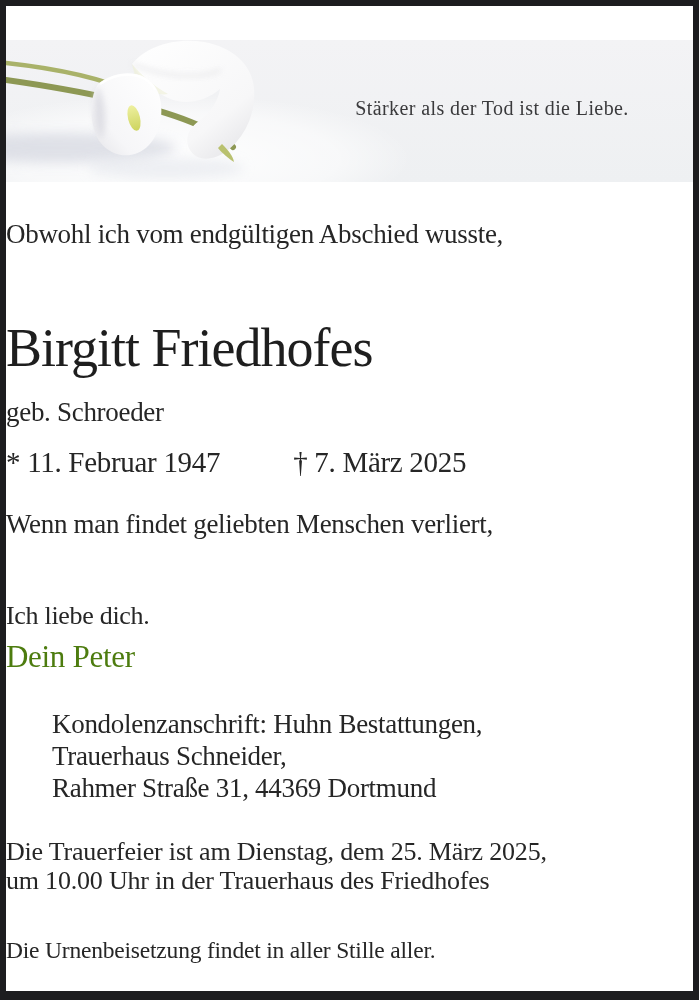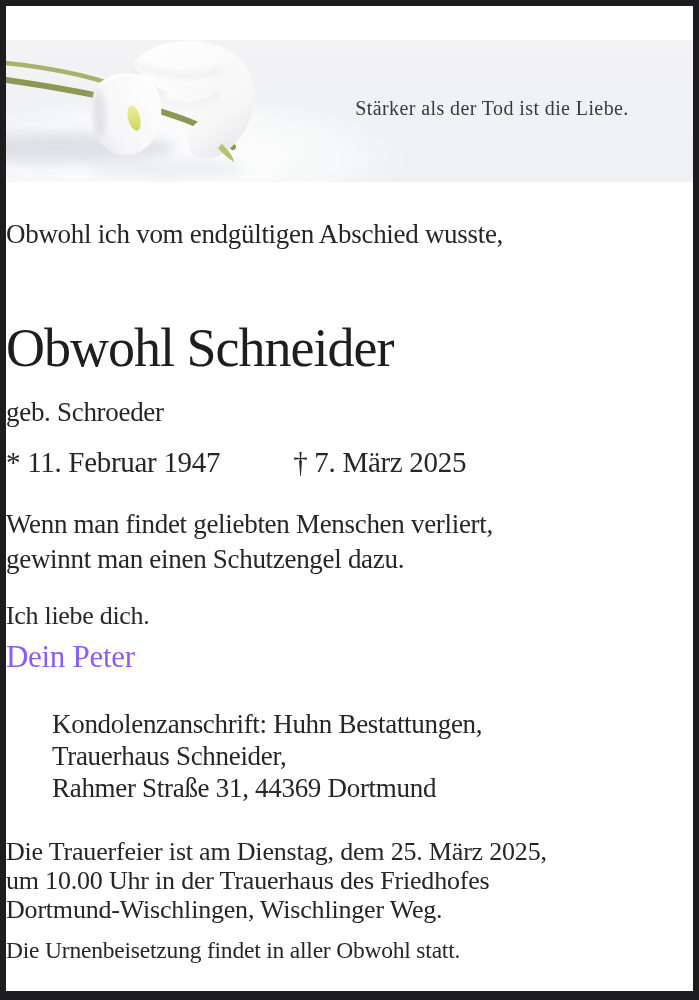--- a/index.html
+++ b/index.html
@@ -42,21 +42,21 @@
     text-align:left;
     white-space:nowrap;
   }
   .intro       {top:218px;font-size:27px;line-height:32px;letter-spacing:-0.3px;}
   .name        {top:314px;font-size:54px;line-height:68px;letter-spacing:-1px;color:#1e1e1e;}
   .maiden      {top:396px;font-size:27px;line-height:32px;letter-spacing:-0.3px;}
   .dates       {top:444px;font-size:29px;line-height:36px;letter-spacing:-0.3px;}
   .dates .death-gap{margin-left:66px;}
   .verse       {top:507px;font-size:27px;line-height:34.5px;letter-spacing:-0.3px;}
   .farewell    {top:600px;font-size:26px;line-height:32px;letter-spacing:-0.3px;}
-  .mourner     {top:638px;font-size:31px;line-height:38px;letter-spacing:-0.3px;color:#8b5cf6;}
+  .mourner     {top:638px;font-size:31px;line-height:38px;letter-spacing:-0.3px;color:#4d7c0f;}
   .condolence  {top:708px;font-size:27px;line-height:32px;letter-spacing:-0.3px;margin-left:46px;}
   .service     {top:837px;font-size:26px;line-height:29px;letter-spacing:-0.2px;}
   .burial      {top:936px;font-size:23.5px;line-height:29px;letter-spacing:-0.2px;}
 </style>
 </head>
 <body>
 
 <div class="page">
 
   <div class="banner">
@@ -117,46 +117,44 @@
       <path d="M94,44 C114,30 140,32 149,50" fill="none" stroke="#ffffff" stroke-width="2.5" opacity="0.9"></path>
     </svg>
 
     <div class="banner-quote">Stärker als der Tod ist die Liebe.</div>
   </div>
 
   <div class="block intro">
     <div>Obwohl ich vom endgültigen Abschied wusste,</div>
   </div>
 
-  <div class="line name">Obwohl Schneider</div>
+  <div class="line name">Birgitt Friedhofes</div>
 
   <div class="line maiden">geb. Schroeder</div>
 
   <div class="line dates">
     <span>* 11. Februar 1947</span>
     <span class="death-gap">† 7. März 2025</span>
   </div>
 
   <div class="block verse">
     <div>Wenn man findet geliebten Menschen verliert,</div>
-    <div>gewinnt man einen Schutzengel dazu.</div>
   </div>
 
   <div class="line farewell">Ich liebe dich.</div>
 
   <div class="line mourner">Dein Peter</div>
 
   <div class="block condolence">
     <div>Kondolenzanschrift: Huhn Bestattungen,</div>
     <div>Trauerhaus Schneider,</div>
     <div>Rahmer Straße 31, 44369 Dortmund</div>
   </div>
 
   <div class="block service">
     <div>Die Trauerfeier ist am Dienstag, dem 25. März 2025,</div>
     <div>um 10.00 Uhr in der Trauerhaus des Friedhofes</div>
-    <div>Dortmund-Wischlingen, Wischlinger Weg.</div>
   </div>
 
-  <div class="line burial">Die Urnenbeisetzung findet in aller Obwohl statt.</div>
+  <div class="line burial">Die Urnenbeisetzung findet in aller Stille aller.</div>
 
   <div class="frame"></div>
 </div>
 
 </body></html>

